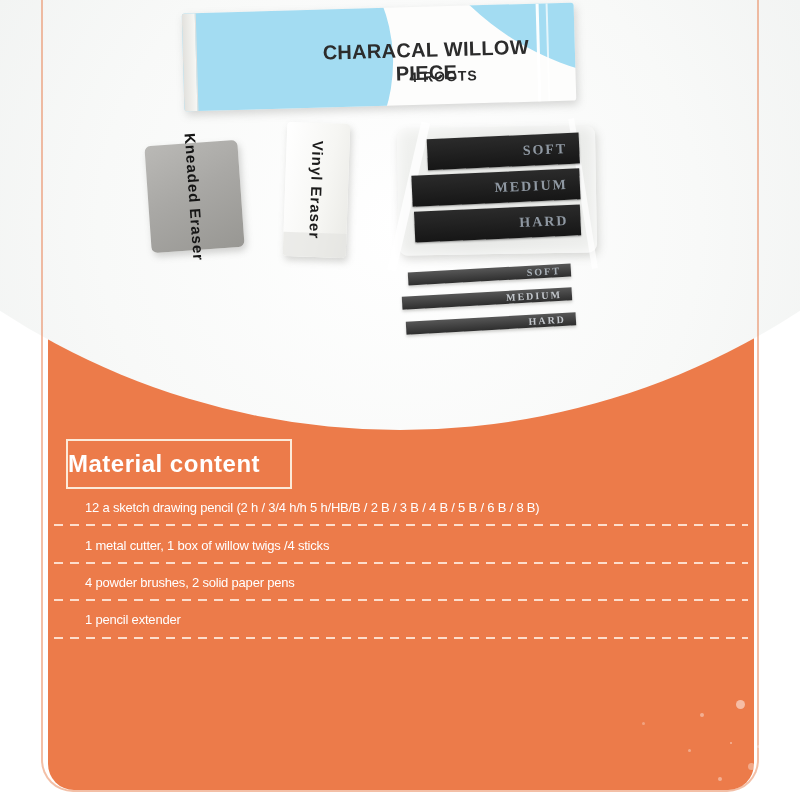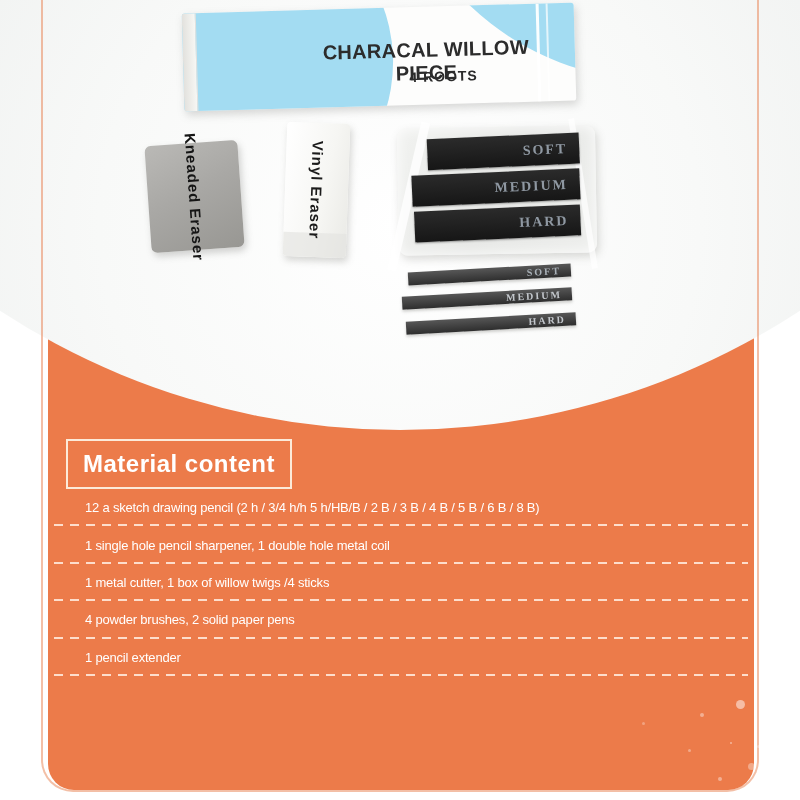--- a/index.html
+++ b/index.html
@@ -65,21 +65,21 @@
   .stick{height:13px;background:linear-gradient(180deg,#575757,#2e2e2e);display:flex;align-items:center;
     justify-content:flex-end;padding-right:10px;box-sizing:border-box;transform:rotate(-3.2deg);
     color:#c3c7cc;font-family:"Liberation Serif",serif;font-weight:bold;font-size:10px;letter-spacing:2px;
     box-shadow:0 2px 3px rgba(120,120,115,0.35);}
   .stick1{left:408px;top:268px;width:163px;color:#a9b1b8;}
   .stick2{left:402px;top:292px;width:170px;}
   .stick3{left:406px;top:317px;width:170px;}
 
   
   .heading-box{left:66px;top:439px;width:222px;height:46px;border:2px solid #fcead9;
-    display:flex;align-items:center;justify-content:center;}
+    display:flex;align-items:center;}
   .heading-text{font-size:24px;font-weight:bold;color:#ffffff;letter-spacing:0.5px;}
   .list{left:54px;top:489px;width:694px;}
   .list-item{position:relative;height:37.4px;display:flex;align-items:center;padding-left:31px;
     color:#ffffff;font-size:13px;letter-spacing:-0.2px;white-space:nowrap;}
   .list-item::after{content:"";position:absolute;left:0;right:0;bottom:0;height:2px;
     background:repeating-linear-gradient(90deg, rgba(255,232,218,0.9) 0 9px, transparent 9px 16px);}
   .dot{border-radius:50%;background:#ffffff;}
 </style>
 </head>
 <body>
@@ -124,21 +124,20 @@
   <div class="abs stick stick1">SOFT</div>
   <div class="abs stick stick2">MEDIUM</div>
   <div class="abs stick stick3">HARD</div>
 
   <div class="abs heading-box">
     <span class="heading-text">Material content</span>
   </div>
 
   <div class="abs list">
     <div class="list-item">12 a sketch drawing pencil (2 h / 3/4 h/h 5 h/HB/B / 2 B / 3 B / 4 B / 5 B / 6 B / 8 B)</div>
-    <div class="list-item">1 single hole pencil sharpener, 1 double hole metal coil</div>
     <div class="list-item">1 metal cutter, 1 box of willow twigs /4 sticks</div>
     <div class="list-item">4 powder brushes, 2 solid paper pens</div>
     <div class="list-item">1 pencil extender</div>
   </div>
 
   <div class="abs dot" style="left:736px;top:700px;width:9px;height:9px;opacity:.5"></div>
   <div class="abs dot" style="left:762px;top:727px;width:6px;height:6px;opacity:.45"></div>
   <div class="abs dot" style="left:700px;top:713px;width:4px;height:4px;opacity:.4"></div>
   <div class="abs dot" style="left:748px;top:763px;width:7px;height:7px;opacity:.35"></div>
   <div class="abs dot" style="left:718px;top:777px;width:4px;height:4px;opacity:.4"></div>

